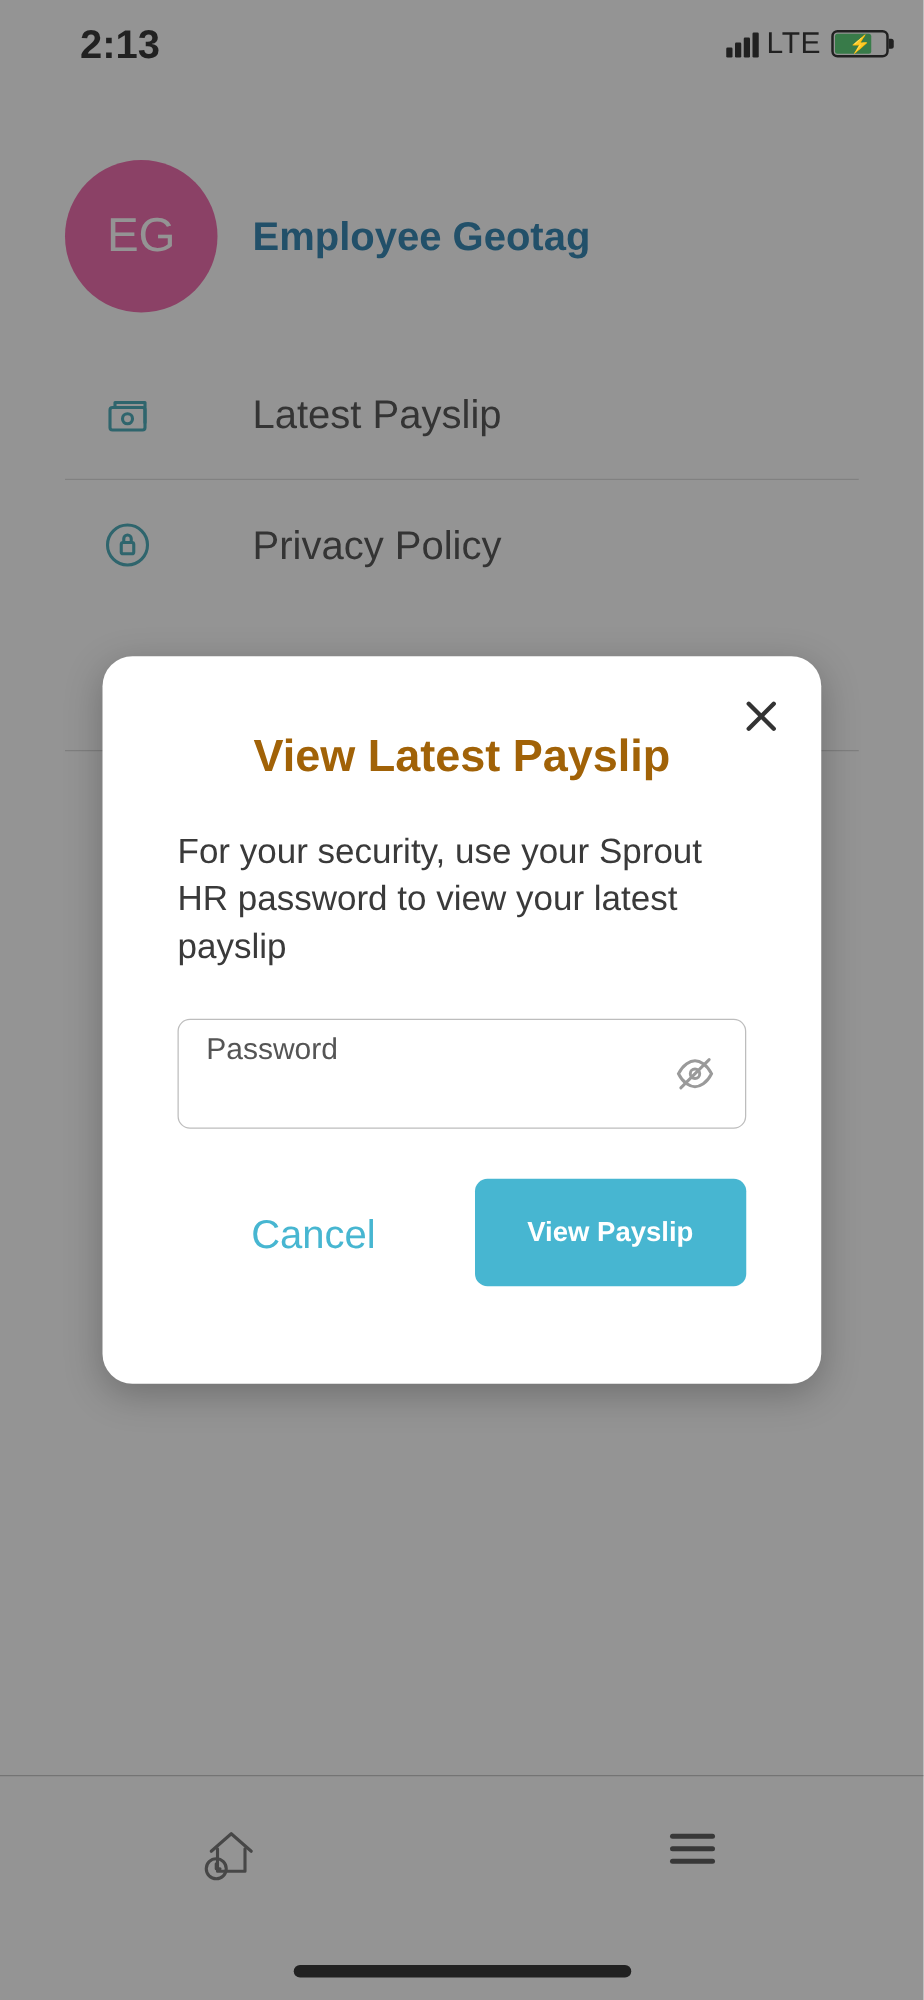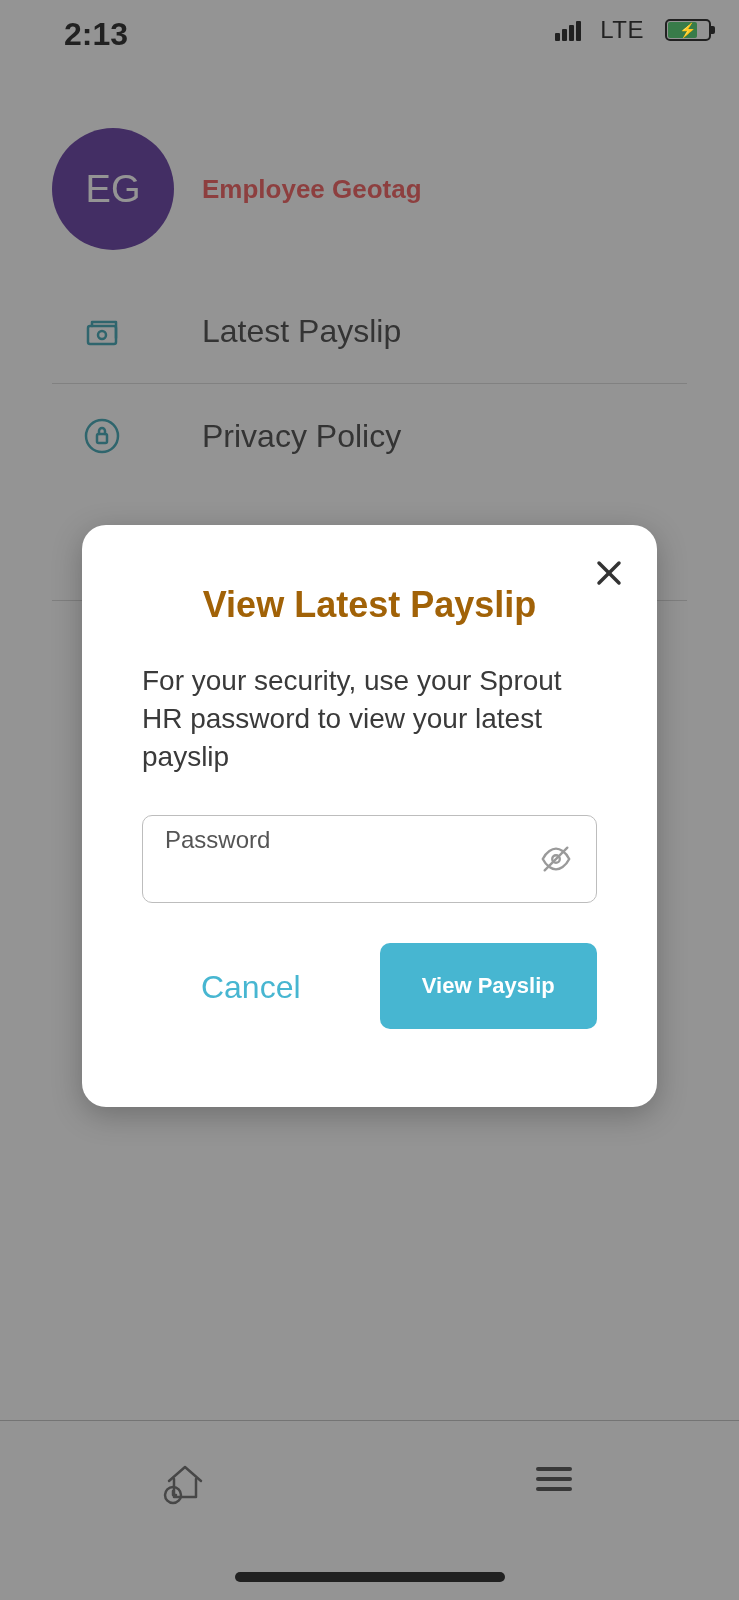--- a/index.html
+++ b/index.html
@@ -18,34 +18,34 @@
   }
 
   
   .status-bar {
     position: absolute;
     top: 0;
     left: 0;
     right: 0;
     height: 70px;
     display: flex;
-    align-items: flex-start;
+    align-items: center;
     justify-content: space-between;
     padding: 16px 28px;
   }
   .status-time {
     font-size: 32px;
     font-weight: 600;
     color: #000;
     margin-left: 36px;
   }
   .status-right {
     display: flex;
     align-items: center;
-    gap: 17px;
+    gap: 4px;
   }
   .signal-bars {
     display: flex;
     align-items: flex-end;
     gap: 2px;
     height: 22px;
   }
   .signal-bars span {
     width: 5px;
     background: #000;
@@ -107,31 +107,31 @@
     top: 128px;
     left: 52px;
     display: flex;
     align-items: center;
     gap: 28px;
   }
   .avatar {
     width: 122px;
     height: 122px;
     border-radius: 50%;
-    background: #4c1d95;
+    background: #ec4899;
     display: flex;
     align-items: center;
     justify-content: center;
     color: #ffffff;
     font-size: 38px;
     font-weight: 500;
   }
   .profile-name {
-    color: #ef4444;
-    font-size: 26px;
+    color: #0369a1;
+    font-size: 32px;
     font-weight: 600;
   }
 
   
   .menu {
     position: absolute;
     top: 280px;
     left: 52px;
     right: 52px;
   }

